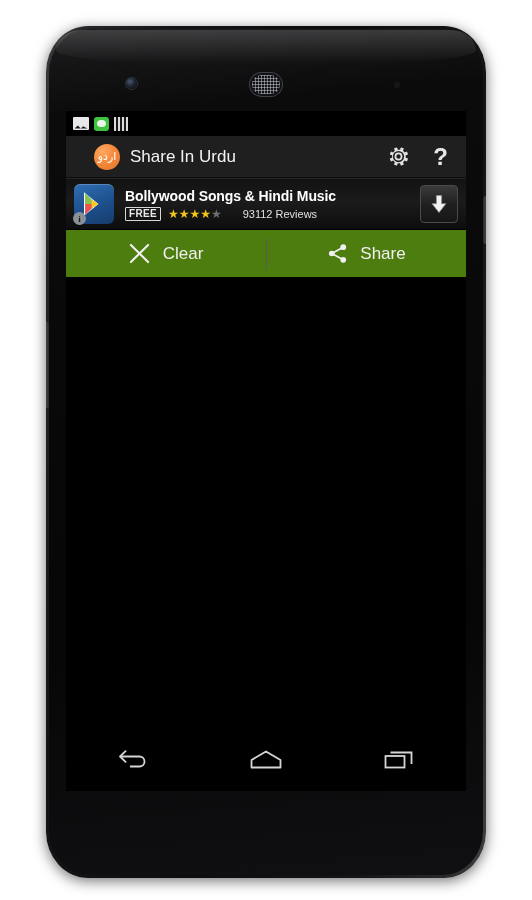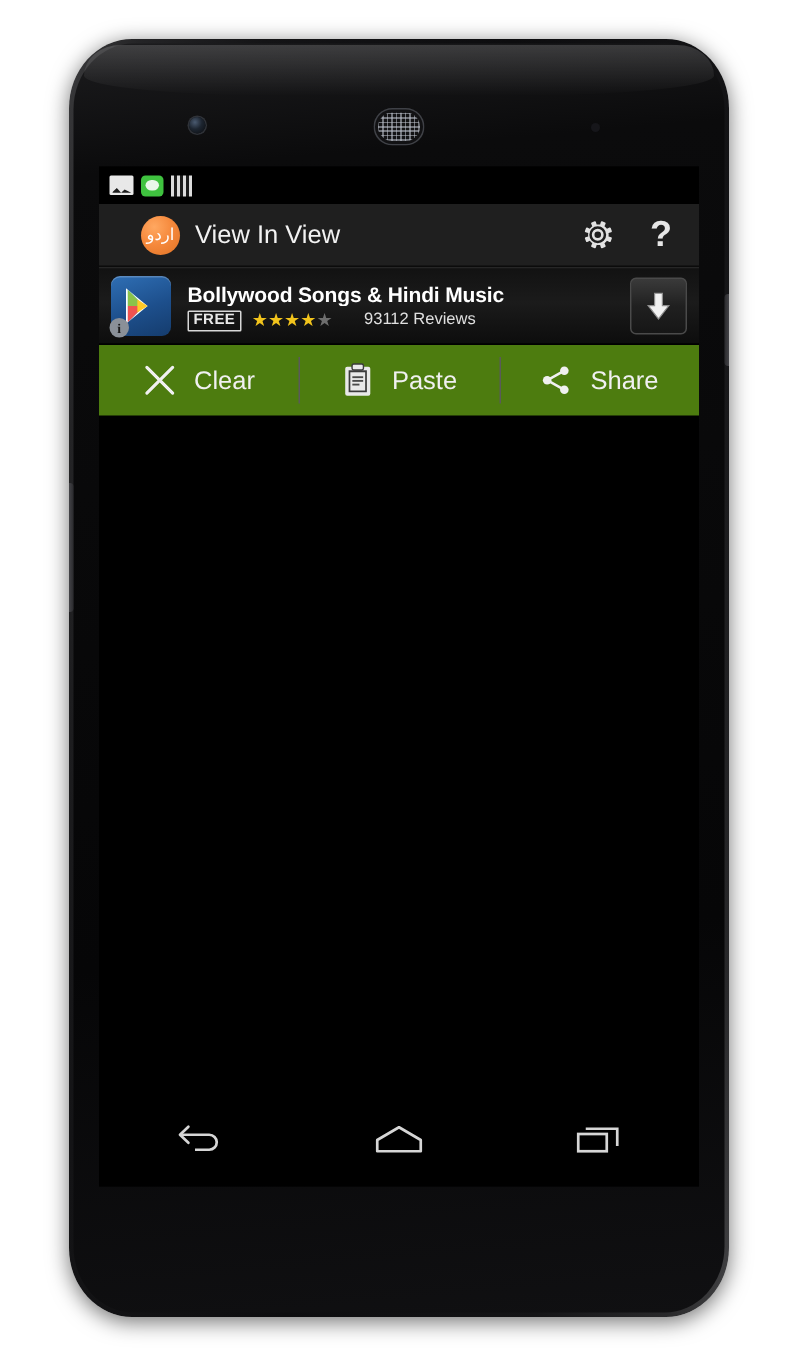--- a/index.html
+++ b/index.html
@@ -191,21 +191,21 @@
     font-size: 9px; font-weight: bold;
     display: flex; align-items: center; justify-content: center;
     font-family: "Liberation Serif", serif;
   }
   #ad-text { margin-left: 11px; flex: 1; min-width: 0; }
   #ad-title {
     color: #fff; font-size: 14px; font-weight: bold;
     white-space: nowrap; overflow: hidden; text-overflow: ellipsis;
     letter-spacing: -.1px;
   }
-  #ad-sub { display: flex; align-items: flex-start; gap: 7px; margin-top: 3px; }
+  #ad-sub { display: flex; align-items: center; gap: 7px; margin-top: 3px; }
   #ad-free {
     color: #e8e8e8; font-size: 10px; font-weight: bold;
     border: 1.5px solid #d8d8d8; border-radius: 1px;
     padding: 0 3px; line-height: 12px; letter-spacing: .3px;
   }
   .stars { display: flex; gap: 0px; font-size: 12px; line-height: 1; }
   .star-on { color: #f2c41c; }
   .star-off { color: #6e6e6e; }
   #ad-reviews { color: #e0e0e0; font-size: 11px; white-space: nowrap; margin-left: 14px; }
   #ad-download {
@@ -292,21 +292,21 @@
         <div class="ic-photo"></div>
         <div class="ic-chat"></div>
         <div class="ic-bars"></div>
       </div>
     </div>
 
     <div id="action-bar">
       <div id="app-icon">
         <span>اردو</span>
       </div>
-      <div id="app-title">View In View</div>
+      <div id="app-title">Share In Urdu</div>
       <div class="bar-actions">
         <span class="ic-gear">
           <svg width="25" height="25" viewBox="0 0 24 24">
             <path fill="#e2e2e2" d="M12 8.2a3.8 3.8 0 1 0 0 7.6 3.8 3.8 0 0 0 0-7.6zm0 5.9a2.1 2.1 0 1 1 0-4.2 2.1 2.1 0 0 1 0 4.2z"></path>
             <path fill="#e2e2e2" d="M20.6 13.6l-1.7-.5a7 7 0 0 0 0-2.2l1.7-.5a.6.6 0 0 0 .4-.8l-.7-1.9a.6.6 0 0 0-.8-.3l-1.6.7a7 7 0 0 0-1.6-1.6l.7-1.6a.6.6 0 0 0-.3-.8l-1.9-.7a.6.6 0 0 0-.8.4l-.5 1.7a7 7 0 0 0-2.2 0l-.5-1.7a.6.6 0 0 0-.8-.4l-1.9.7a.6.6 0 0 0-.3.8l.7 1.6a7 7 0 0 0-1.6 1.6l-1.6-.7a.6.6 0 0 0-.8.3l-.7 1.9a.6.6 0 0 0 .4.8l1.7.5a7 7 0 0 0 0 2.2l-1.7.5a.6.6 0 0 0-.4.8l.7 1.9a.6.6 0 0 0 .8.3l1.6-.7a7 7 0 0 0 1.6 1.6l-.7 1.6a.6.6 0 0 0 .3.8l1.9.7a.6.6 0 0 0 .8-.4l.5-1.7a7 7 0 0 0 2.2 0l.5 1.7a.6.6 0 0 0 .8.4l1.9-.7a.6.6 0 0 0 .3-.8l-.7-1.6a7 7 0 0 0 1.6-1.6l1.6.7a.6.6 0 0 0 .8-.3l.7-1.9a.6.6 0 0 0-.4-.8zM12 17.4A5.4 5.4 0 1 1 12 6.6a5.4 5.4 0 0 1 0 10.8z"></path>
           </svg>
         </span>
         <span id="help-icon">?</span>
       </div>
     </div>
@@ -347,34 +347,20 @@
       <div class="tool-btn">
         <span class="tool-ic">
           <svg width="21" height="21" viewBox="0 0 22 22">
             <path d="M2 2 20 20M20 2 2 20" stroke="#f0f0f0" stroke-width="2.2" stroke-linecap="round"></path>
           </svg>
         </span>
         <span class="tool-label">Clear</span>
       </div>
       <div class="tool-btn">
         <span class="tool-ic">
-          <svg width="19" height="23" viewBox="0 0 20 24">
-            <rect x="1.2" y="2.6" width="17.6" height="20.2" rx="1.4" fill="#e9e9e9"></rect>
-            <rect x="3.6" y="5" width="12.8" height="15.4" fill="#3a3a3a"></rect>
-            <rect x="4.8" y="6.4" width="10.4" height="12.8" fill="#e9e9e9"></rect>
-            <rect x="6.2" y="9.2" width="7.6" height="1.3" fill="#4a4a4a"></rect>
-            <rect x="6.2" y="11.8" width="7.6" height="1.3" fill="#4a4a4a"></rect>
-            <rect x="6.2" y="14.4" width="5" height="1.3" fill="#4a4a4a"></rect>
-            <rect x="6" y="0.6" width="8" height="4.2" rx="1.2" fill="#e9e9e9" stroke="#3a3a3a" stroke-width="1"></rect>
-          </svg>
-        </span>
-        <span class="tool-label">Paste</span>
-      </div>
-      <div class="tool-btn">
-        <span class="tool-ic">
           <svg width="21" height="21" viewBox="0 0 22 22">
             <path d="M15.5 5.2 6.5 10.2M6.5 11.8l9 5" stroke="#f0f0f0" stroke-width="1.8"></path>
             <circle cx="17" cy="4.4" r="3" fill="#f0f0f0"></circle>
             <circle cx="5" cy="11" r="3" fill="#f0f0f0"></circle>
             <circle cx="17" cy="17.6" r="3" fill="#f0f0f0"></circle>
           </svg>
         </span>
         <span class="tool-label">Share</span>
       </div>
     </div>

